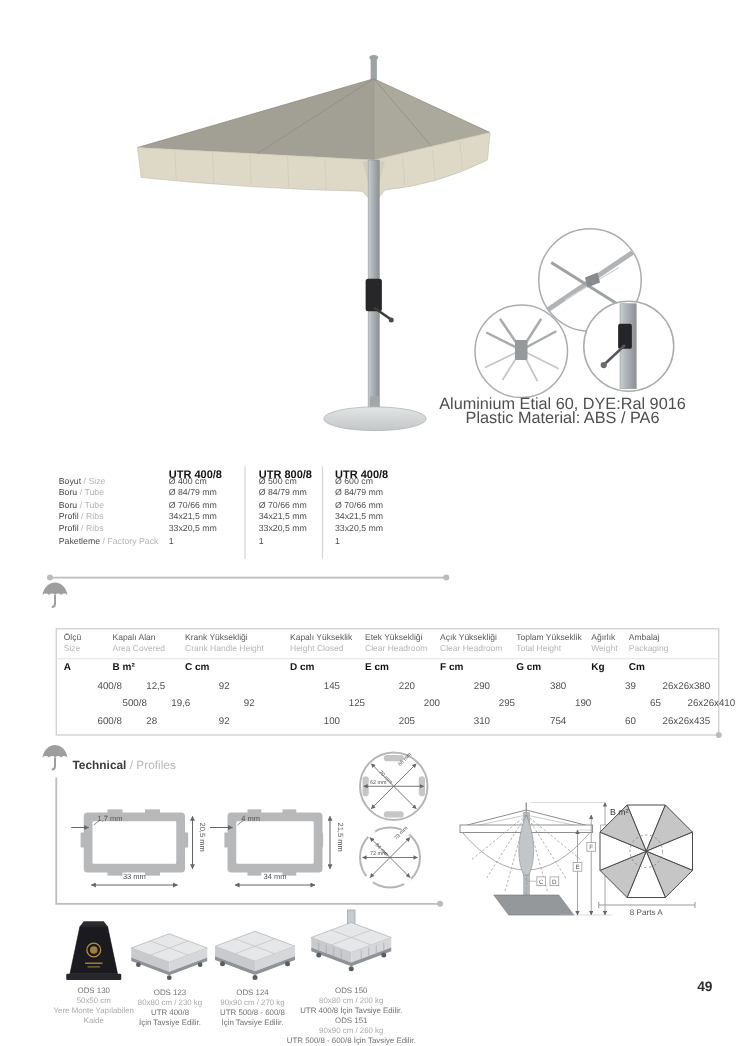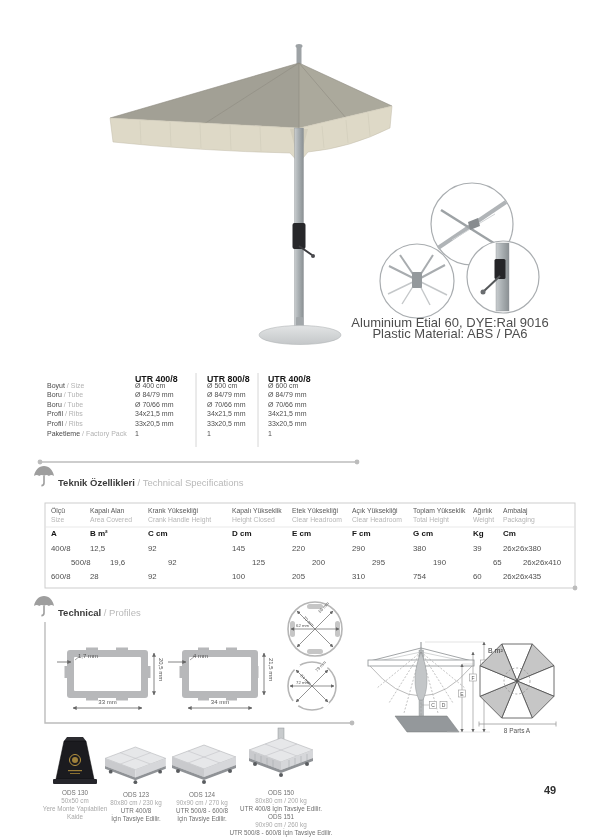--- a/index.html
+++ b/index.html
@@ -25,37 +25,37 @@
 
   
   .tcol{position:absolute;top:503px;height:85px;}
   .tcol span{position:absolute;left:0;white-space:nowrap;}
   .tcol .h-tr{top:4px;font-size:6.8px;color:#585858;}
   .tcol .h-en{top:13px;font-size:6.8px;color:#b6b6b6;}
   .tcol .unit{top:26px;font-size:8px;font-weight:bold;color:#141414;}
   .tcol .r0{top:41px;}
   .tcol .r1{top:55px;padding-left:20px;}
   .tcol .r2{top:69px;}
-  .tcol .r0,.tcol .r1,.tcol .r2{font-size:7.8px;color:#4f4f4f;}
+  .tcol .r0,.tcol .r1,.tcol .r2{font-size:7.8px;color:#4f4f4f;margin-left:27px;}
 
   .dim-label{position:absolute;font-size:6px;color:#555;white-space:nowrap;}
   .dim-rot{transform:rotate(90deg);transform-origin:0 0;}
   .dim-center{text-align:center;}
 
   .materials{position:absolute;left:340px;top:317px;width:220px;text-align:center;
     font-size:13px;line-height:11px;color:#4e4e4e;}
 
   .oct-area{position:absolute;left:488px;top:647px;font-size:7px;color:#3a3a3a;}
   .oct-parts{position:absolute;left:477px;top:727px;width:80px;text-align:center;font-size:6.5px;color:#555;}
 
   .caption{position:absolute;text-align:center;font-size:6.3px;line-height:8px;}
   .caption .c-dark{color:#6f6f6f;}
   .caption .c-light{color:#a9a9a9;}
 
-  .page-num{position:absolute;left:530px;top:784px;width:40px;text-align:center;
+  .page-num{position:absolute;left:530px;top:784px;width:40px;text-align:right;
     font-size:11px;font-weight:600;color:#2f2f2f;}
 </style>
 </head>
 <body>
 
 <div class="page">
 
   <svg class="art" width="600" height="837" viewBox="0 0 600 837">
     <defs>
       <linearGradient id="poleGrad" x1="0" y1="0" x2="1" y2="0">
@@ -320,23 +320,20 @@
     <div>33x20,5 mm</div>
     <div>33x20,5 mm</div>
     <div>33x20,5 mm</div>
 
     <div><span class="lt">Paketleme</span><span class="le"> / </span><span class="le">Factory Pack</span></div>
     <div>1</div>
     <div>1</div>
     <div>1</div>
   </div>
 
-  <div class="sec-title" style="left:58px;top:477px;">
-    <span class="tr">Teknik Özellikleri</span><span class="sep"> / </span><span class="en">Technical Specifications</span>
-  </div>
 
   <div class="tcol" style="left:51px;">
     <span class="h-tr">Ölçü</span>
       <span class="h-en">Size</span>
     <span class="unit">A</span>
     <span class="r0">400/8</span>
       <span class="r1">500/8</span>
       <span class="r2">600/8</span>
   </div>
   <div class="tcol" style="left:90px;">

